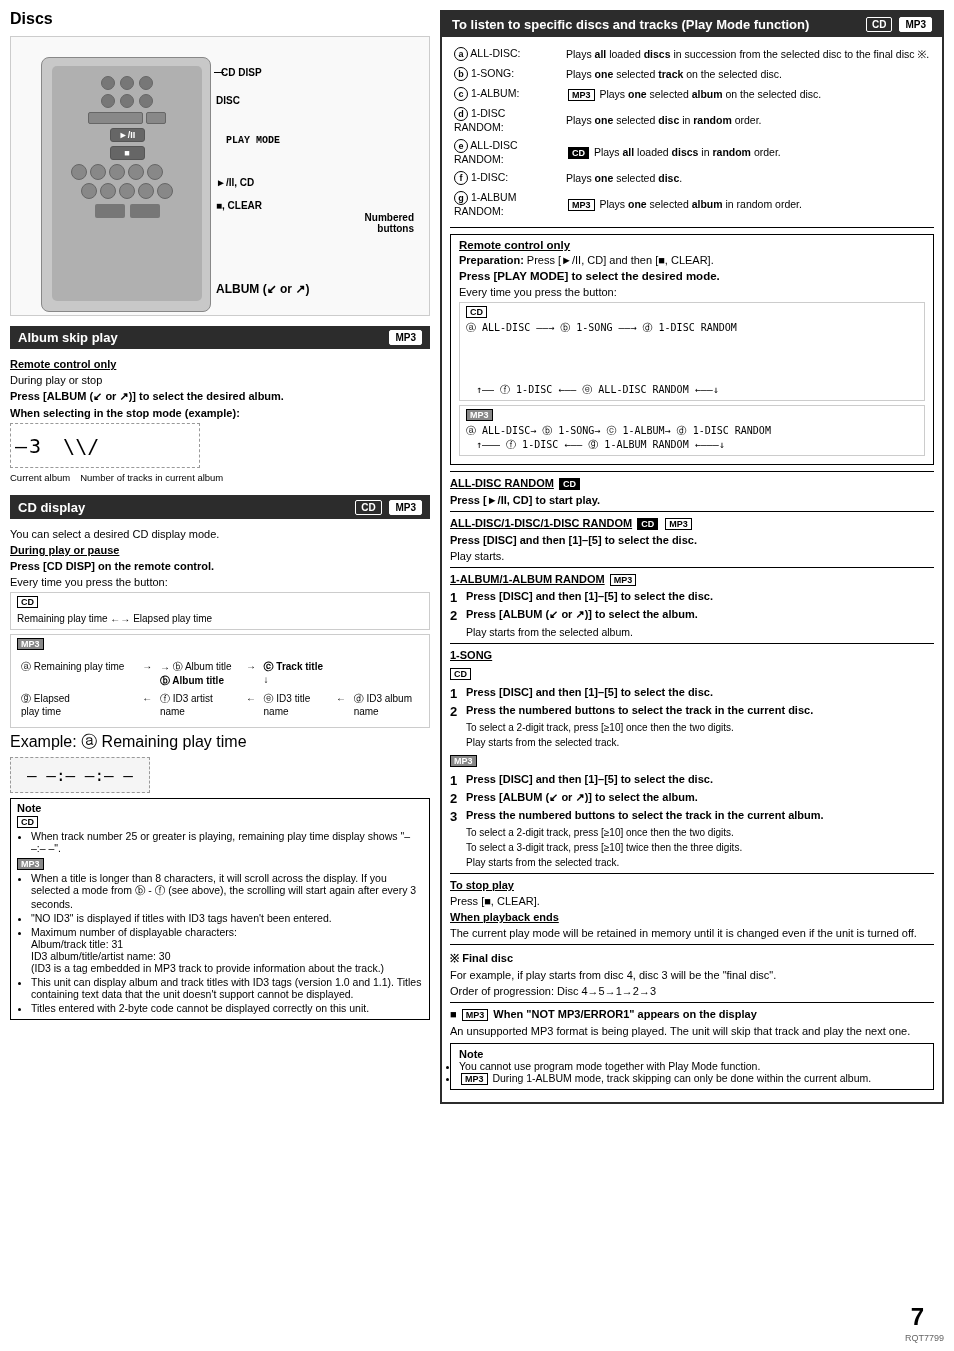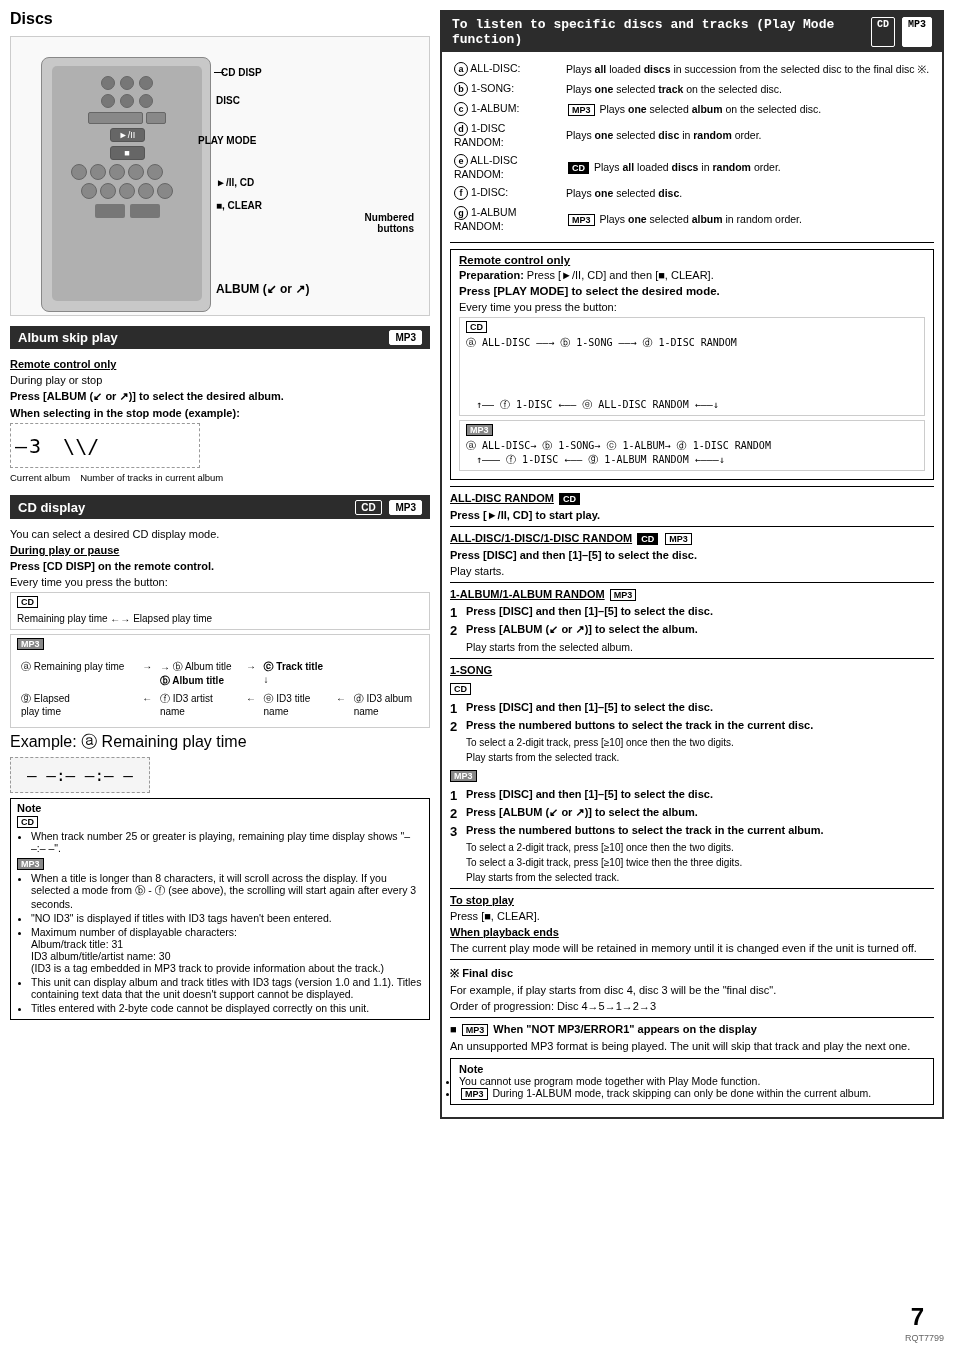--- a/index.html
+++ b/index.html
@@ -170,21 +170,20 @@
     }
 
     .right-section-header {
       background: #2c2c2c;
       color: #fff;
       padding: 5px 10px;
       font-size: 13px;
       font-weight: bold;
       display: flex;
       justify-content: space-between;
-      font-family: Liberation Mono, monospace;
     }
 
     .right-content {
       padding: 6px 8px;
     }
 
     .circle-label {
       display: inline-block;
       width: 14px;
       height: 14px;
@@ -297,21 +296,21 @@
               <div class="btn-circle" style="background:#777;"></div>
               <div class="btn-circle" style="background:#777;"></div>
               <div class="btn-circle" style="background:#777;"></div>
             </div>
 
             <div style="display:flex; justify-content:center; gap:3px; margin-bottom:4px;">
               <div style="width:55px; height:12px; background:#888; border-radius:2px; border:1px solid #666;"></div>
               <div style="width:20px; height:12px; background:#888; border-radius:2px; border:1px solid #666;"></div>
             </div>
 
-            <div style="display:flex; justify-content:center; gap:5px; margin-bottom:4px;">
+            <div style="display:flex; justify-content:center; gap:5px; margin-bottom:4px;font-weight:bold;">
               <div style="width:35px; height:14px; background:#666; border-radius:3px; border:1px solid #555; display:flex; align-items:center; justify-content:center;">
                 <span style="color:#fff; font-size:9px;">►/II</span>
               </div>
             </div>
 
             <div style="display:flex; justify-content:center; gap:5px; margin-bottom:4px;">
               <div style="width:35px; height:14px; background:#666; border-radius:3px; border:1px solid #555; display:flex; align-items:center; justify-content:center;">
                 <span style="color:#fff; font-size:9px;">■</span>
               </div>
             </div>
@@ -335,21 +334,21 @@
               <div style="width:30px; height:14px; background:#777; border-radius:2px;"></div>
               <div style="width:30px; height:14px; background:#777; border-radius:2px;"></div>
             </div>
           </div>
         </div>
 
         <div style="position:absolute; left:200px; top:20px; font-size:10px; font-weight:bold;">CD DISP</div>
         <div style="position:absolute; left:195px; top:20px; width:10px; height:1px; background:#000; top:25px; left:193px;"></div>
 
         <div style="position:absolute; left:195px; top:48px; font-size:10px; font-weight:bold;">DISC</div>
-        <div style="position:absolute; left:177px; top:88px; font-size:10px; font-weight:bold;">PLAY MODE</div>
+        <div style="position:absolute; left:205px; top:88px; font-size:10px; font-weight:bold;font-family:Liberation Mono, monospace;">PLAY MODE</div>
         <div style="position:absolute; left:195px; top:130px; font-size:10px; font-weight:bold;">►/II, CD</div>
         <div style="position:absolute; left:195px; top:153px; font-size:10px; font-weight:bold;">■, CLEAR</div>
         <div style="position:absolute; left:195px; top:235px; font-size:12px; font-weight:bold;">ALBUM (↙ or ↗)</div>
 
         <div style="position:absolute; right:5px; top:165px; font-size:10px; font-weight:bold; text-align:right; width:90px;">Numbered<br>buttons</div>
       </div>
     </div>
 
     <div style="margin-bottom:8px;">
       <div class="section-header">

